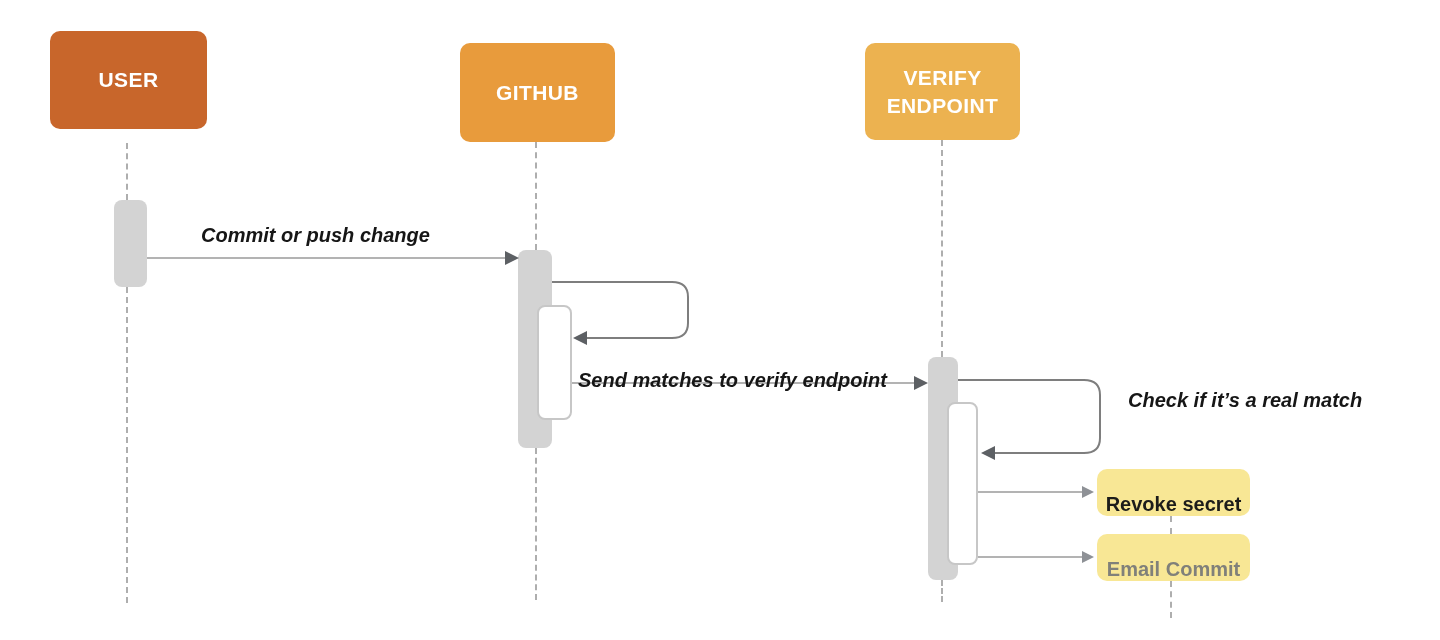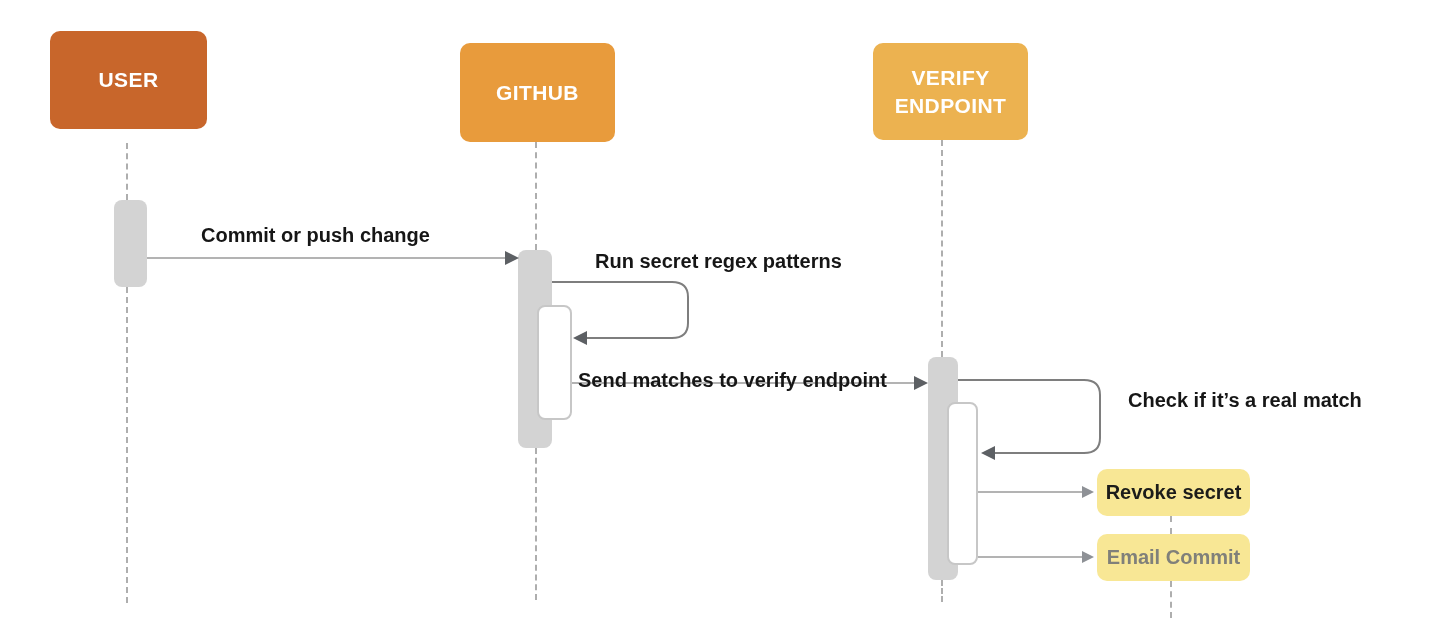--- a/index.html
+++ b/index.html
@@ -8,36 +8,36 @@
     font-family:"Liberation Sans","DejaVu Sans",sans-serif;
   }
   
   .actor{
     position:absolute;display:flex;align-items:center;justify-content:center;
     color:#ffffff;font-weight:bold;font-size:21px;text-align:center;
     border-radius:10px;line-height:1.3;letter-spacing:0.4px;
   }
   .actor.user{left:50px;top:31px;width:157px;height:98px;background:var(--user_box,#C8662B);}
   .actor.github{left:460px;top:43px;width:155px;height:99px;background:var(--github_box,#E89B3C);justify-content:center;}
-  .actor.verify{left:865px;top:43px;width:155px;height:97px;background:var(--verify_box,#ECB250);padding:0 18px;box-sizing:border-box;margin-left:8px;}
+  .actor.verify{left:865px;top:43px;width:155px;height:97px;background:var(--verify_box,#ECB250);padding:0 18px;box-sizing:border-box;}
   
   .lifeline{position:absolute;width:0;border-left:2px dashed var(--lifeline,#AEAEAE);}
   
   .activation{position:absolute;background:var(--activation,#D3D3D3);border-radius:8px;}
   .activation.nested{background:#ffffff;border:2px solid var(--nested_border,#C7C7C7);box-sizing:border-box;}
   
   svg.wires{position:absolute;left:0;top:0;pointer-events:none;}
   
   .msg-label{
-    position:absolute;font-weight:bold;font-size:20px;color:#161616;white-space:nowrap;
+    position:absolute;font-weight:bold;font-size:20px;color:#161616;white-space:nowrap;font-style:italic;
   }
   
   .note{
     position:absolute;width:153px;height:47px;border-radius:10px;
-    background:var(--note_box,#F8E795);display:flex;align-items:center;justify-content:center;
+    background:var(--note_box,#F8E795);display:flex;align-items:flex-end;justify-content:center;
     font-weight:bold;font-size:20px;white-space:nowrap;
   }
   .note.revoke{left:1097px;top:469px;color:#1c1c1a;}
   .note.email{left:1097px;top:534px;color:var(--note_muted_text,#80807A);}
 </style>
 </head>
 <body>
 
 <div class="canvas">
 
@@ -81,21 +81,20 @@
     <polygon points="981,453 995,446 995,460" fill="var(--arrowhead,#5D6064)"></polygon>
 
     <path d="M978 492 H1082" stroke="var(--arrow_line,#9A9A9A)" stroke-width="1.4" fill="none"></path>
     <polygon points="1094,492 1082,486 1082,498" fill="#8E9196"></polygon>
 
     <path d="M978 557 H1082" stroke="var(--arrow_line,#9A9A9A)" stroke-width="1.4" fill="none"></path>
     <polygon points="1094,557 1082,551 1082,563" fill="#8E9196"></polygon>
   </svg>
 
   <div class="msg-label" style="left:201px;top:224px;">Commit or push change</div>
-  <div class="msg-label" style="left:595px;top:250px;">Run secret regex patterns</div>
   <div class="msg-label" style="left:578px;top:369px;">Send matches to verify endpoint</div>
   <div class="msg-label" style="left:1128px;top:389px;">Check if it’s a real match</div>
 
   <div class="note revoke">
     <span>Revoke secret</span>
   </div>
   <div class="note email">
     <span>Email Commit</span>
   </div>
 

